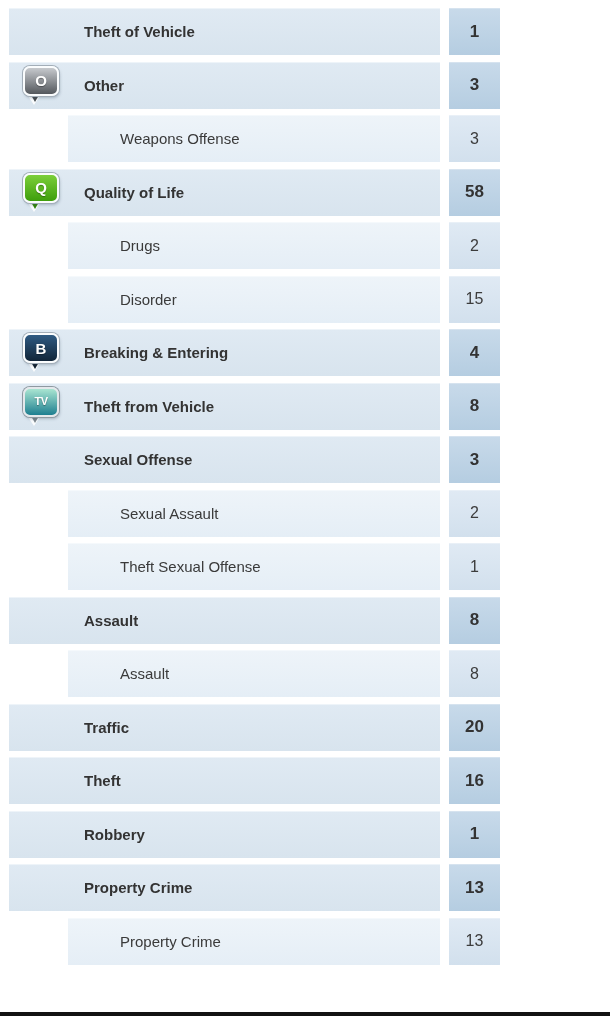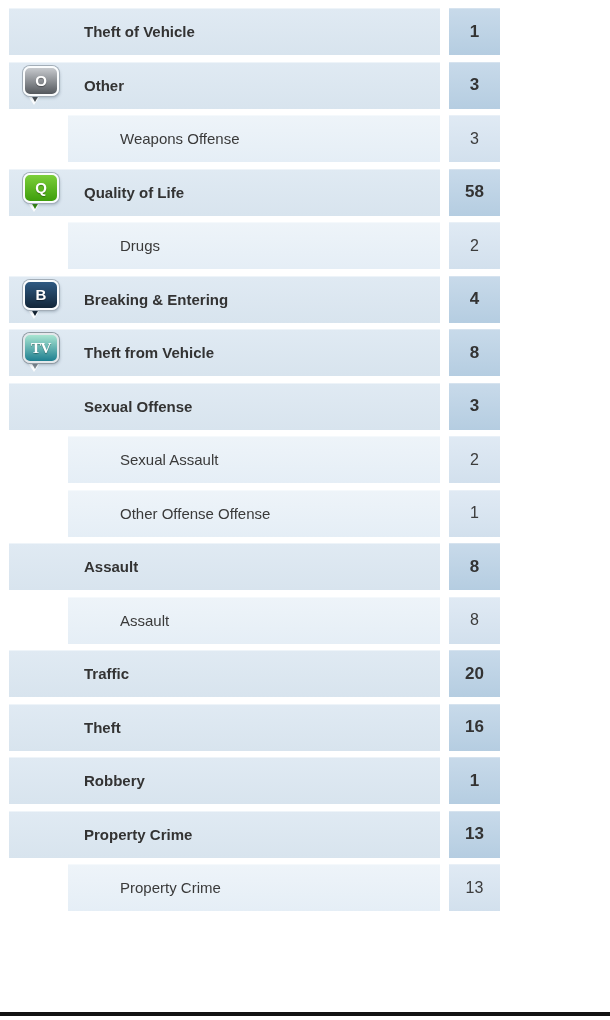--- a/index.html
+++ b/index.html
@@ -92,21 +92,21 @@
     border-color: #e4e8eb;
     box-shadow: 0 0 0 1px #8f99a1, 1px 2px 3px rgba(70, 90, 110, 0.35);
   }
   .glyph {
     color: #ffffff;
     font-weight: bold;
     font-size: 15px;
     line-height: 1;
     text-shadow: 0 1px 1px rgba(0,0,0,0.35);
   }
-  .bubble.small-glyph .glyph { font-size: 15px; letter-spacing: -0.5px; font-family: Liberation Serif, serif; }
+  .bubble.small-glyph .glyph { font-size: 11px; letter-spacing: -0.5px; }
   .tail-outline {
     position: absolute;
     left: 5px; bottom: -9px;
     width: 0; height: 0;
     border-left: 6px solid transparent;
     border-right: 6px solid transparent;
     border-top: 9px solid #fafcfd;
   }
   .tail {
     position: absolute;
@@ -171,20 +171,27 @@
     </div>
     <div class="count">58</div>
   </div>
       <div class="row child">
     <div class="bar">
 
       <span class="label">Drugs</span>
     </div>
     <div class="count">2</div>
   </div>
+      <div class="row child">
+    <div class="bar">
+
+      <span class="label">Disorder</span>
+    </div>
+    <div class="count">15</div>
+  </div>
       <div class="row parent">
     <div class="bar">
       <span class="icon">
         <span class="tail-outline"></span>
         <span class="tail" style="border-top-color: rgb(13, 28, 43);"></span>
         <span class="bubble" style="background: linear-gradient(rgb(47, 90, 130), rgb(18, 38, 57));">
           <span class="glyph">B</span>
         </span>
       </span>
       <span class="label">Breaking &amp; Entering</span>
@@ -214,21 +221,21 @@
       <div class="row child">
     <div class="bar">
 
       <span class="label">Sexual Assault</span>
     </div>
     <div class="count">2</div>
   </div>
       <div class="row child">
     <div class="bar">
 
-      <span class="label">Other Offense Offense</span>
+      <span class="label">Theft Sexual Offense</span>
     </div>
     <div class="count">1</div>
   </div>
       <div class="row parent">
     <div class="bar">
 
       <span class="label">Assault</span>
     </div>
     <div class="count">8</div>
   </div>

